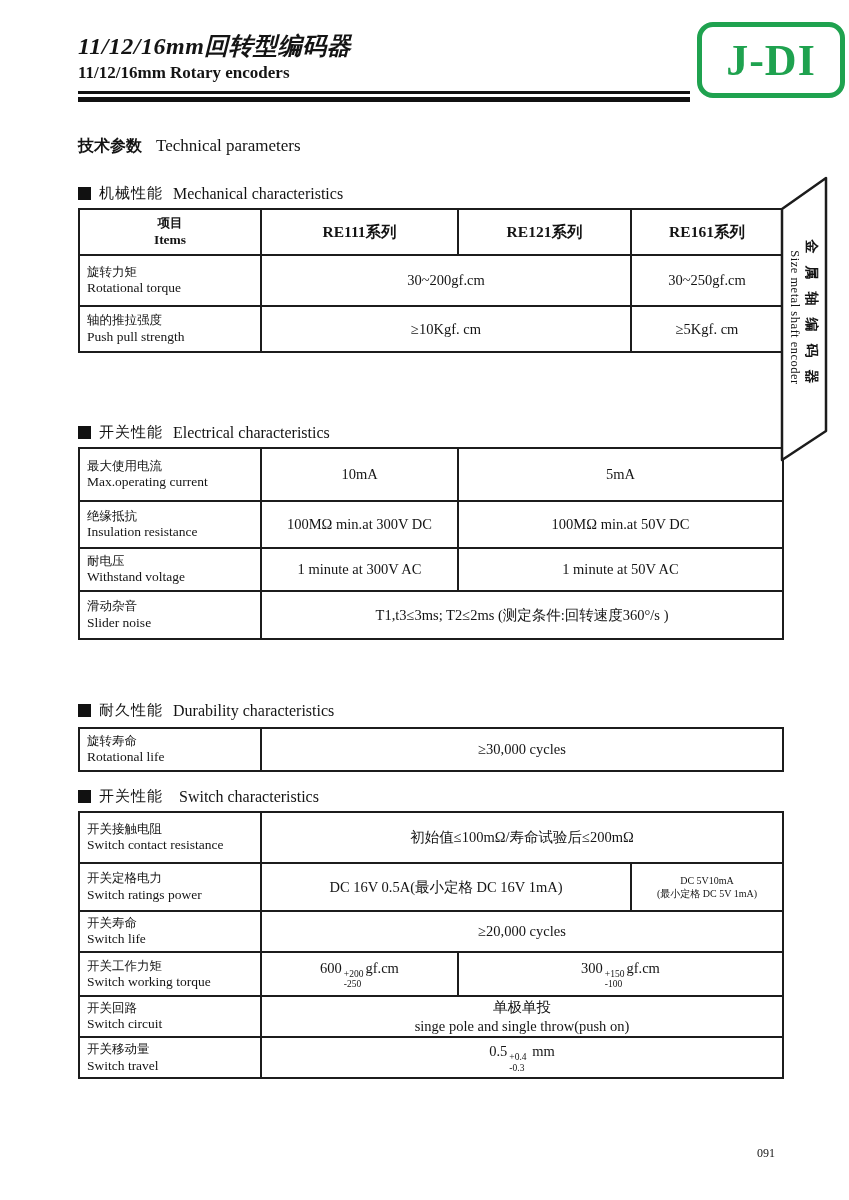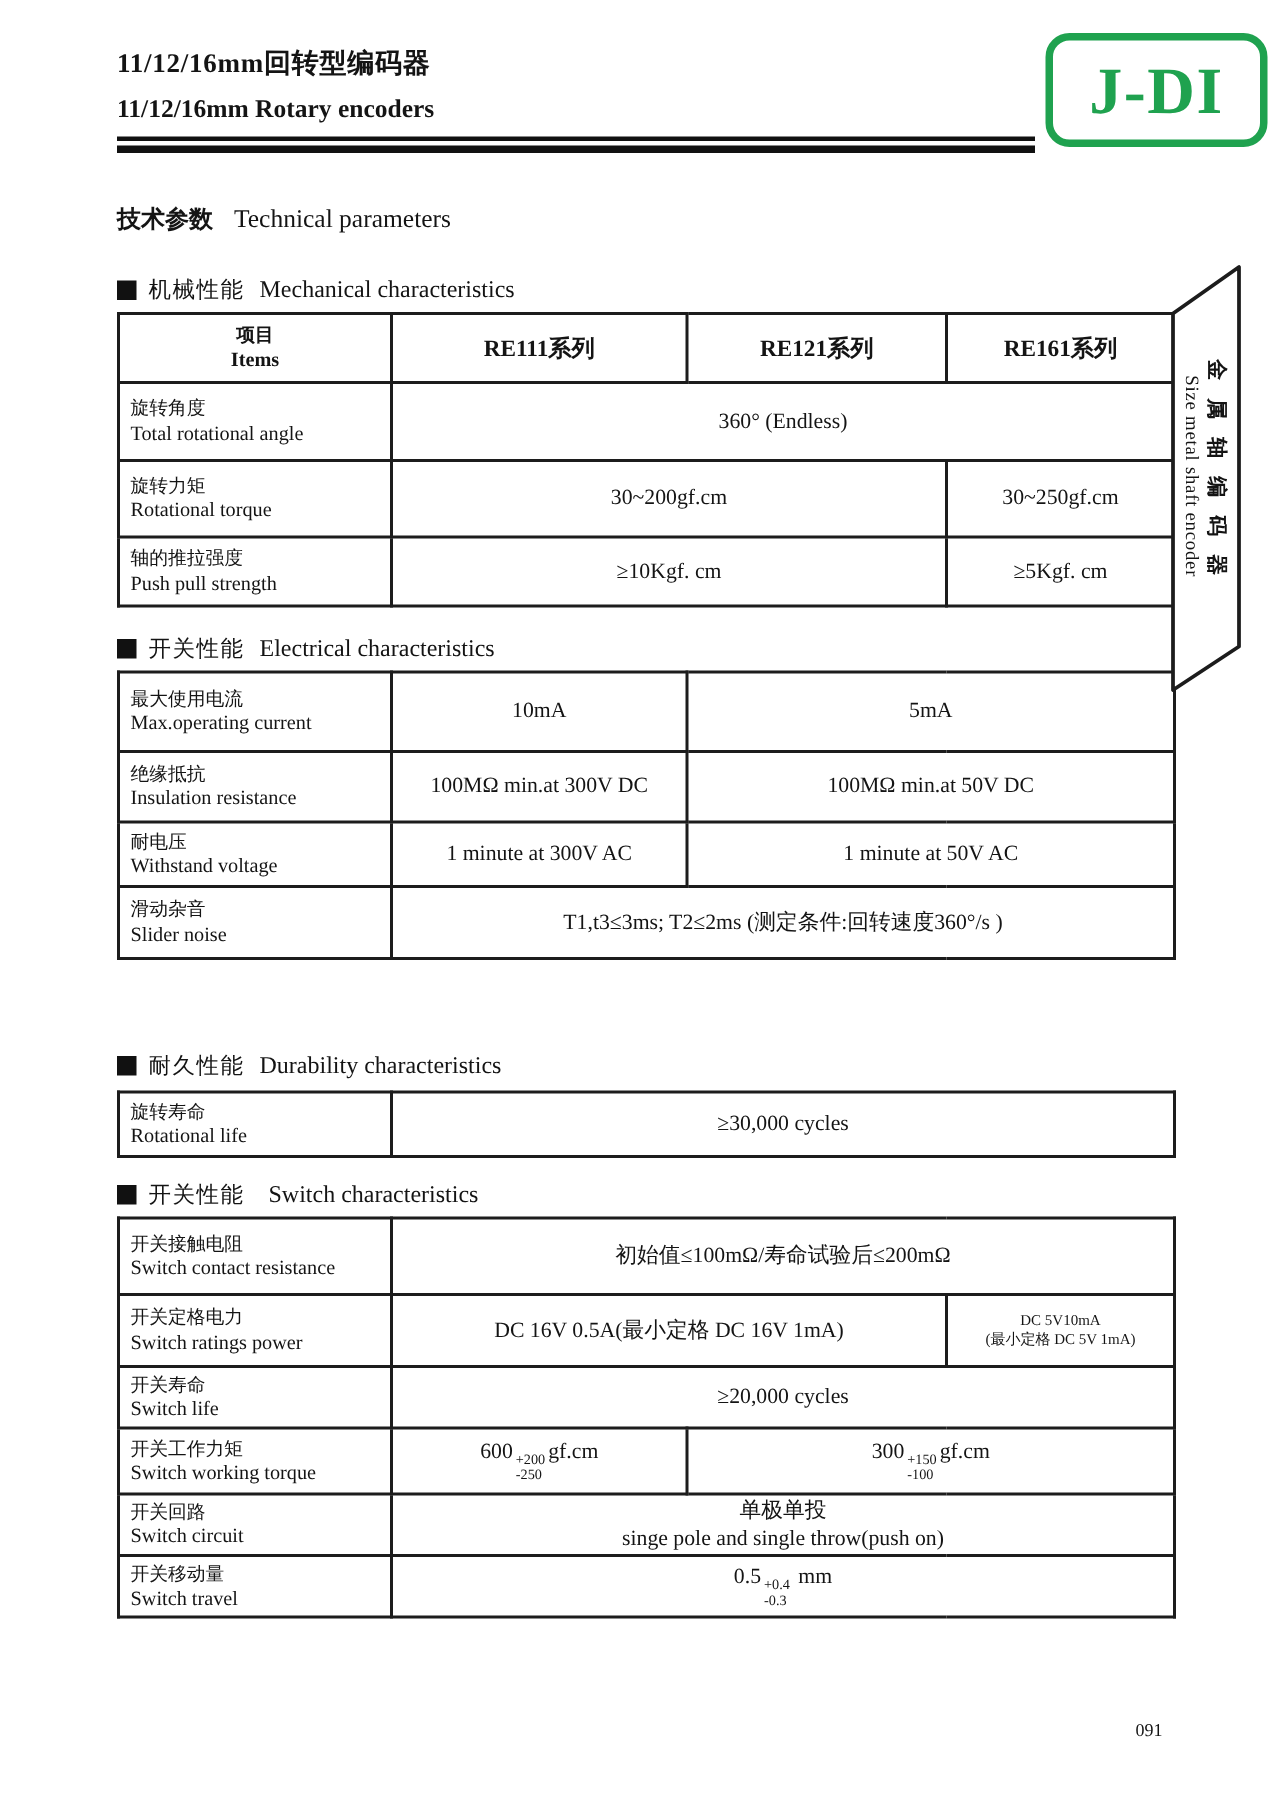--- a/index.html
+++ b/index.html
@@ -2,21 +2,21 @@
 <html><head>
 <meta charset="utf-8">
 <style>
   html,body { margin:0; padding:0; background:#e8e8e8; }
   .page {
     position:relative; width:849px; height:1200px; margin:0 auto;
     background:#ffffff; overflow:hidden;
     font-family:"Liberation Serif","DejaVu Serif",serif; color:#141414;
   }
   
-  .title-cn { position:absolute; left:78px; top:30px; font-size:18px; font-weight:bold; letter-spacing:.5px; }
+  .title-cn { position:absolute; left:78px; top:30px; font-size:24px; font-weight:bold; letter-spacing:.5px;font-style:italic; }
   .title-en { position:absolute; left:78px; top:63px; font-size:17px; font-weight:bold; }
   .rule { position:absolute; left:78px; width:612px; background:#111; }
   .rule-thin  { top:91px; height:3px; }
   .rule-thick { top:97px; height:5px; }
   .logo {
     position:absolute; left:697px; top:22px; width:148px; height:76px;
     border:5px solid #1fa24f; border-radius:16px; box-sizing:border-box;
     display:flex; align-items:center; justify-content:center;
   }
   .logo span { color:#1fa24f; font-size:44px; font-weight:bold; letter-spacing:1px; }
@@ -85,27 +85,20 @@
     <tbody>
         <tr style="height:46px">
       <td class="lbl hdr">
         <span class="cn">项目</span>
         <span class="en">Items</span>
       </td>
       <td class="hdr">RE111系列</td>
       <td class="hdr">RE121系列</td>
       <td class="hdr">RE161系列</td>
     </tr>
-    <tr style="height:52px">
-      <td class="lbl">
-        <span class="cn">旋转角度</span>
-        <span class="en">Total rotational angle</span>
-      </td>
-      <td class="val" colspan="3">360° (Endless)</td>
-    </tr>
     <tr style="height:51px">
       <td class="lbl">
         <span class="cn">旋转力矩</span>
         <span class="en">Rotational torque</span>
       </td>
       <td class="val" colspan="2">30~200gf.cm</td>
       <td class="val">30~250gf.cm</td>
     </tr>
     <tr style="height:46px">
       <td class="lbl">

